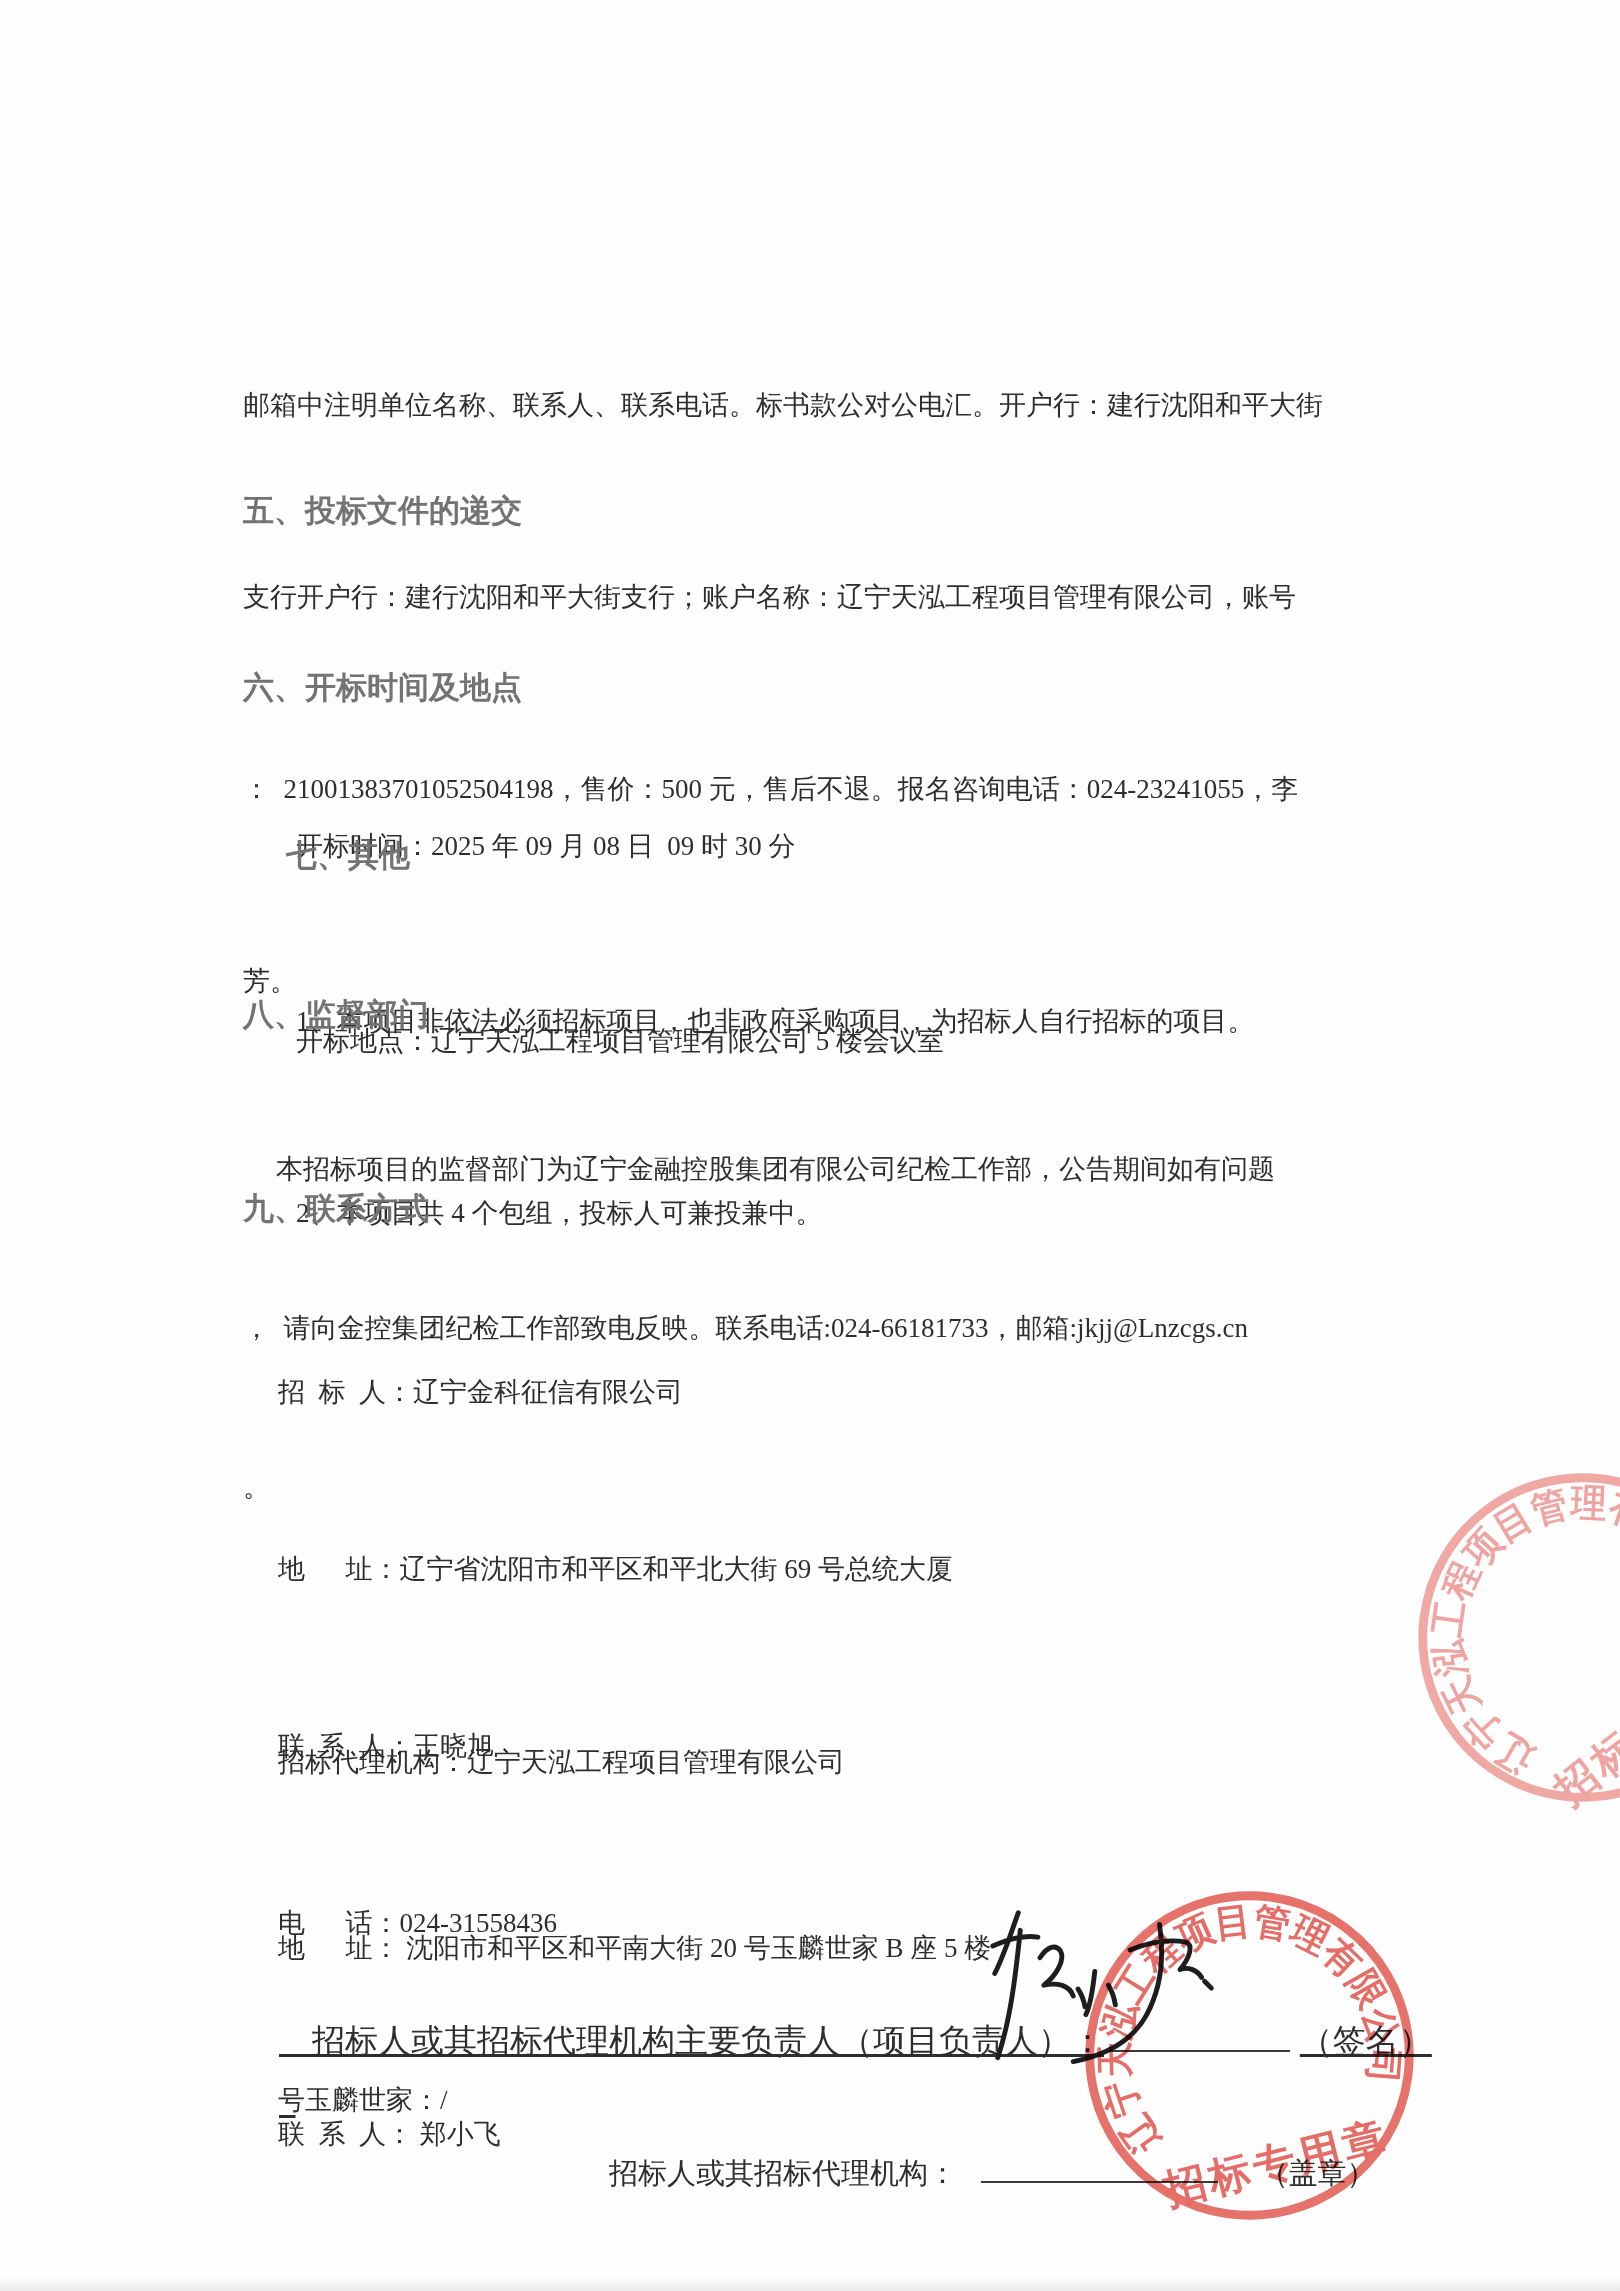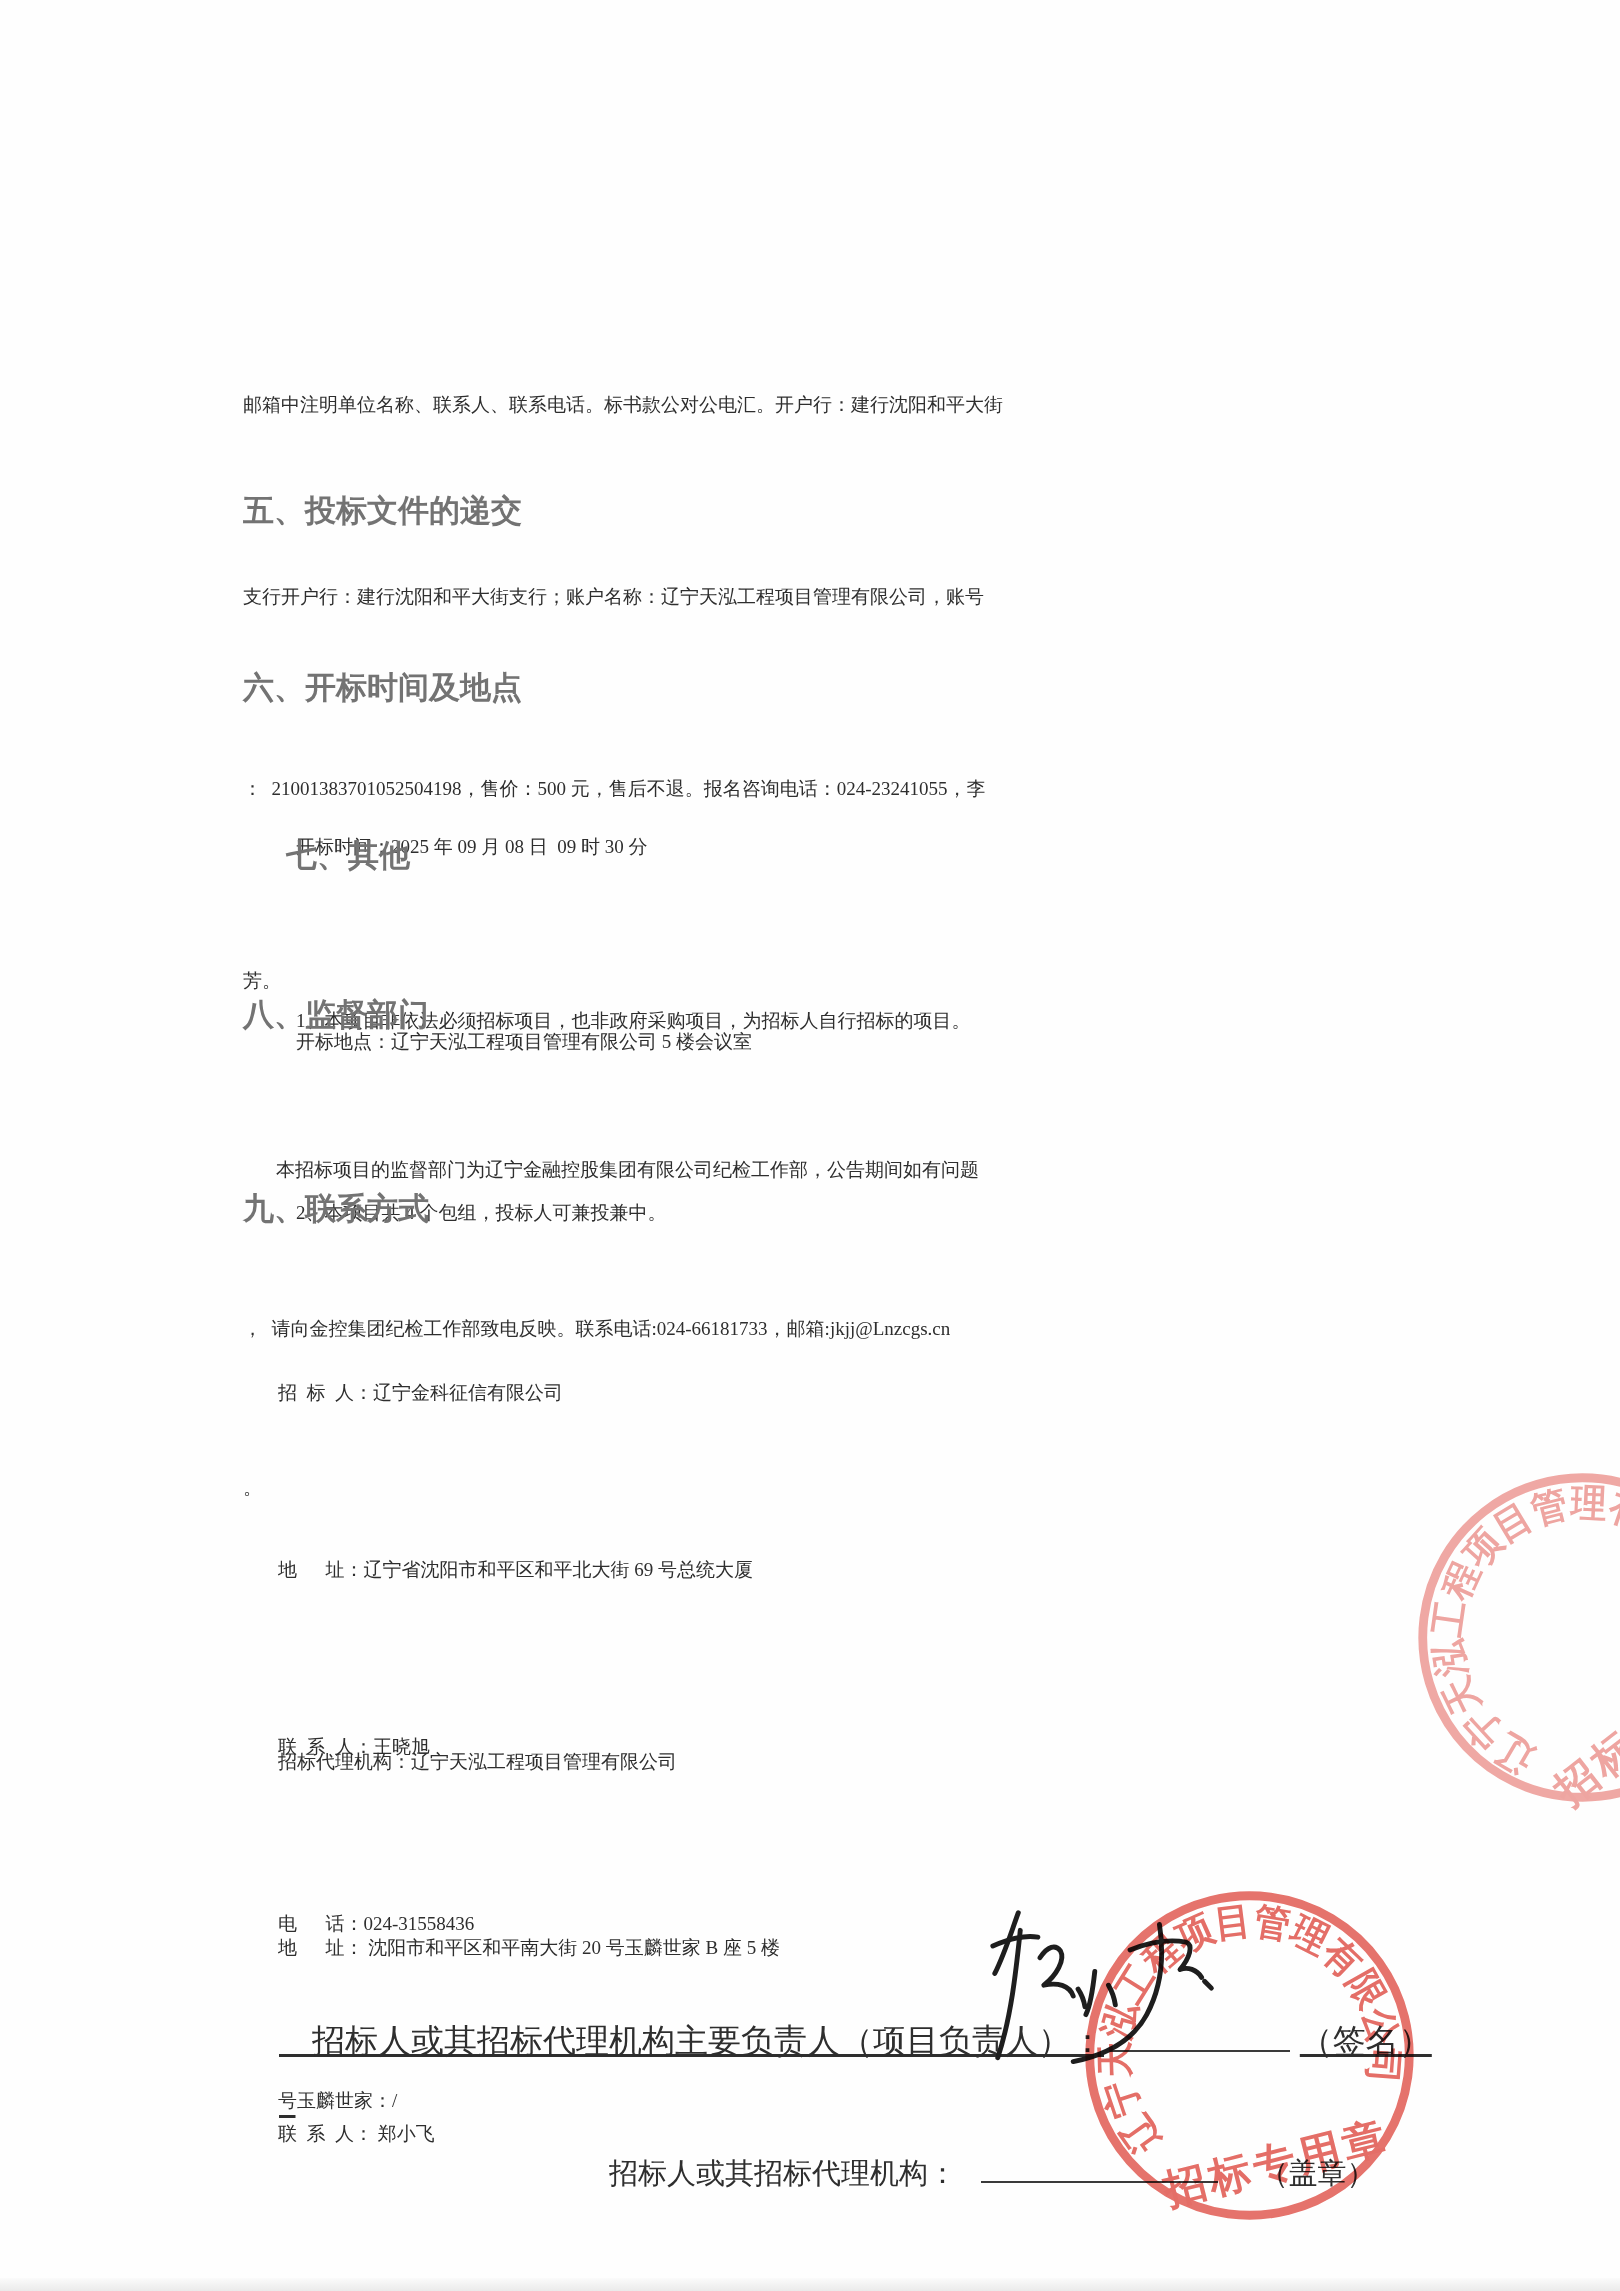--- a/index.html
+++ b/index.html
@@ -6,21 +6,21 @@
   .page{
     position:relative;
     width:1620px;height:2292px;
     background:#fefefe;
     overflow:hidden;
     font-family:"Liberation Serif","DejaVu Serif",serif;
     color:#2e2e2e;
   }
   .blk{
     position:absolute;left:243px;width:1137px;
-    font-size:19px;line-height:64px;
+    font-size:27px;line-height:64px;
     white-space:pre;color:#2e2e2e;
     font-family:"Liberation Serif","DejaVu Serif",serif;
   }
   .h{
     font-family:"Liberation Sans","DejaVu Sans",sans-serif;
     font-weight:700;font-size:31px;line-height:49px;color:#737373;
   }
   .ind{padding-left:53px;}
   .row{padding-left:35px;}
   .lab{display:inline-block;}

